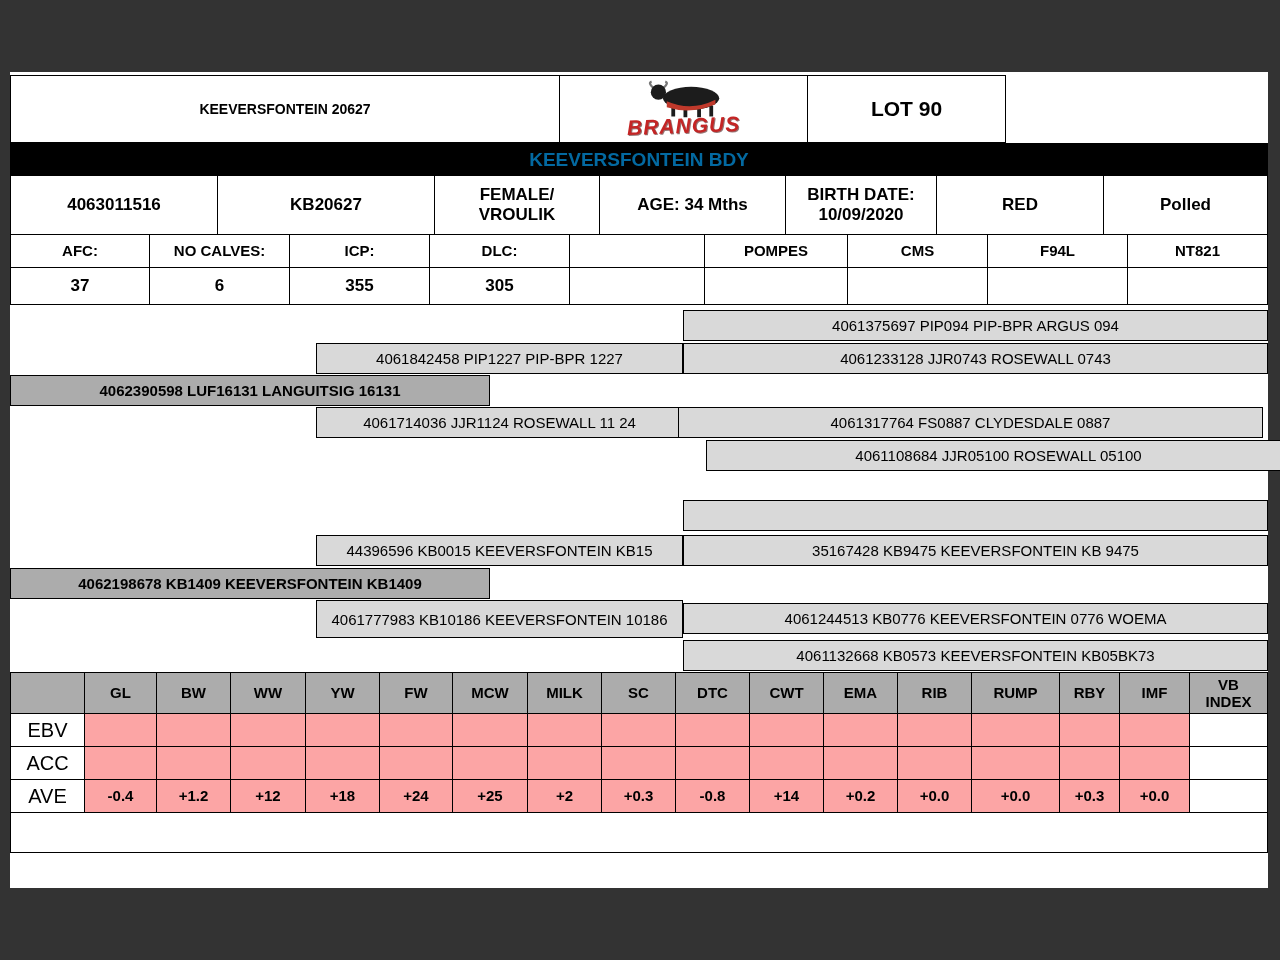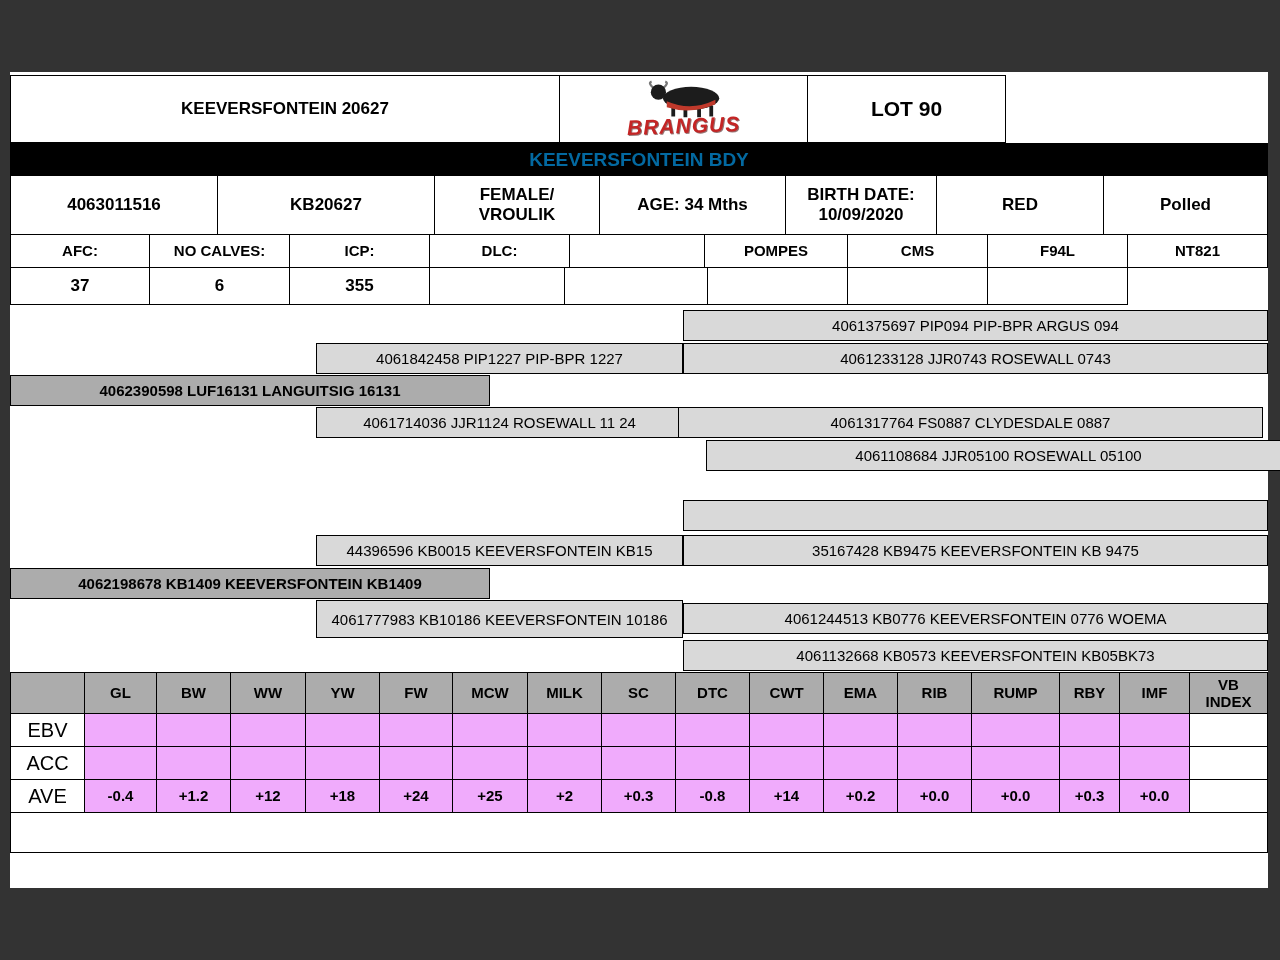--- a/index.html
+++ b/index.html
@@ -17,21 +17,21 @@
     border-right:1px solid #000;border-bottom:1px solid #000;
     display:flex;align-items:center;justify-content:center;
     text-align:center;line-height:1.15;
   }
   .trow .cell:first-child{border-left:1px solid #000;}
   .bt{border-top:1px solid #000;}
   .pre{white-space:pre-line;}
 
   
   .header-row .cell{height:68px;}
-  .c-name{font-size:17px;font-weight:bold;}
+  .c-name{font-size:14px;font-weight:bold;}
   .c-sp{font-size:30px;font-weight:bold;}
   .c-lot{font-size:21px;font-weight:bold;}
   .logo-wrap{display:flex;flex-direction:column;align-items:center;justify-content:center;}
   .brand{
     color:#c42525;font-weight:bold;font-style:italic;font-size:21px;
     letter-spacing:1px;text-shadow:1px 1px 0 rgba(60,0,0,0.55);
     transform:rotate(-2deg);margin-top:-4px;
   }
 
   
@@ -57,21 +57,21 @@
     position:absolute;box-sizing:border-box;border:1px solid #000;
     background:#d9d9d9;display:flex;align-items:center;justify-content:center;
     text-align:center;font-size:15px;height:31px;line-height:17px;padding:0 6px;
   }
   .gen1{background:#acacac;font-weight:bold;}
 
   
   .ehead .cell{height:42px;background:#acacac;font-weight:bold;font-size:15px;}
   .erow .cell{height:33px;}
   .rl{background:#fff;font-size:20px;}
-  .ed{background:#f0abfc;font-weight:bold;font-size:15px;}
+  .ed{background:#fca5a5;font-weight:bold;font-size:15px;}
   .ew{background:#fff;}
 
   
   .bottom-row{
     height:40px;box-sizing:border-box;background:#fff;
     border-left:1px solid #000;border-right:1px solid #000;border-bottom:1px solid #000;
   }
 </style>
 </head>
 <body>
@@ -122,20 +122,21 @@
     <div class="cell" style="width:143px">POMPES</div>
     <div class="cell" style="width:140px">CMS</div>
     <div class="cell" style="width:140px">F94L</div>
     <div class="cell" style="width:140px">NT821</div>
   </div>
 
   <div class="trow stats-values">
     <div class="cell" style="width:140px">37</div>
     <div class="cell" style="width:140px">6</div>
     <div class="cell" style="width:140px">355</div>
+    <div class="cell" style="width:140px">305</div>
     <div class="cell" style="width:135px"></div>
     <div class="cell" style="width:143px"></div>
     <div class="cell" style="width:140px"></div>
     <div class="cell" style="width:140px"></div>
     <div class="cell" style="width:140px"></div>
   </div>
 
   <div class="pedigree">
     <div class="pbox" style="left:673px;top:5px;width:585px">4061375697 PIP094 PIP-BPR ARGUS 094</div>
     <div class="pbox" style="left:306px;top:38px;width:367px">4061842458 PIP1227 PIP-BPR 1227</div>

